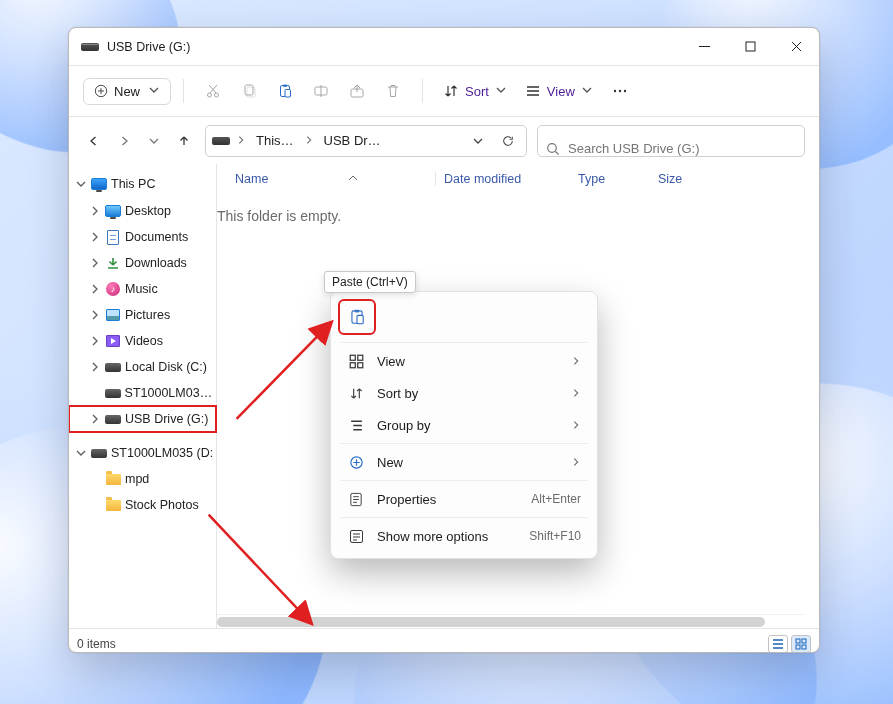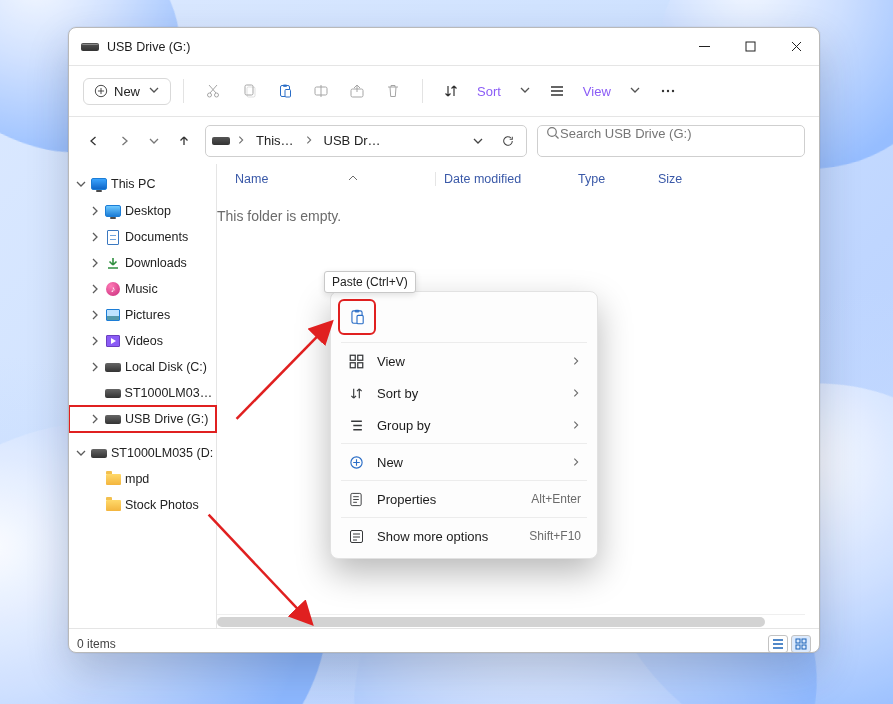--- a/index.html
+++ b/index.html
@@ -54,36 +54,36 @@
 
   
   .cmdbar{height:52px;display:flex;align-items:center;padding:0 6px 0 14px;border-top:1px solid var(--divider);border-bottom:1px solid var(--divider);gap:2px}
   .chip{display:flex;align-items:center;gap:6px;border:1px solid #d9d9d9;border-radius:6px;padding:5px 10px;color:#222}
   .chip svg{width:14px;height:14px}
   .chip .caret{margin-left:2px;color:#535353}
   .vsep{width:1px;height:24px;background:#e3e3e3;margin:0 10px}
   .tbtn{width:34px;height:34px;display:flex;align-items:center;justify-content:center;color:#5b5b5b;border-radius:6px;font-size:15px}
   .tbtn svg{width:16px;height:16px}
   .tbtn.disabled{opacity:.55}
-  .txtbtn{display:flex;align-items:center;gap:18px;padding:5px 8px;border-radius:6px;color:#8b5cf6}
+  .txtbtn{display:flex;align-items:center;gap:6px;padding:5px 8px;border-radius:6px;color:#4c1d95}
   .txtbtn svg{width:16px;height:16px}
   .txtbtn .caret{color:#535353}
 
   
   .navrow{height:47px;display:flex;align-items:center;padding:0 14px;gap:10px}
   .nav-arrows{display:flex;gap:8px;align-items:center;color:#777}
   .nav-arrows .na{width:22px;height:22px;display:flex;align-items:center;justify-content:center}
   .nav-arrows .na.active{color:#333}
   .addressbar{flex:1;height:32px;border:1px solid #cfcfcf;border-radius:5px;display:flex;align-items:center;padding:0 4px;gap:4px}
   .addressbar .seg{display:flex;align-items:center;gap:4px;padding:4px 6px;border-radius:4px;color:#222}
   .addressbar .chev{color:#6f6f6f}
   .addr-drive{width:18px;height:8px;border-radius:2px;background:linear-gradient(#555,#333);margin-left:2px;margin-right:2px}
   .addressbar .end{margin-left:auto;display:flex;align-items:center;gap:2px}
   .addressbar .end .btn{width:28px;height:28px;display:flex;align-items:center;justify-content:center;color:#444}
-  .searchbox{width:268px;height:32px;border:1px solid #cfcfcf;border-radius:5px;display:flex;align-items:flex-start;padding:0 8px;color:#767676;}
+  .searchbox{width:268px;height:32px;border:1px solid #cfcfcf;border-radius:5px;display:flex;align-items:flex-end;padding:0 8px;color:#767676;gap:8px}
   .searchbox svg{width:14px;height:14px;flex:0 0 auto}
 
   
   .body{display:flex;height:calc(100% - 37px - 52px - 47px - 24px)}
   .sidebar{width:148px;border-right:1px solid var(--divider);padding-top:6px}
   .tree{font-size:12.5px;color:#222}
   .tree .row{display:flex;align-items:center;height:26px;padding-left:4px;gap:4px;white-space:nowrap;overflow:hidden;text-overflow:ellipsis}
   .tree .row.top{height:28px}
   .tree .row .twisty{width:12px;height:12px;display:flex;align-items:center;justify-content:center;color:#5c5c5c;flex:0 0 auto}
   .tree .row .sp{display:inline-block;width:12px}

